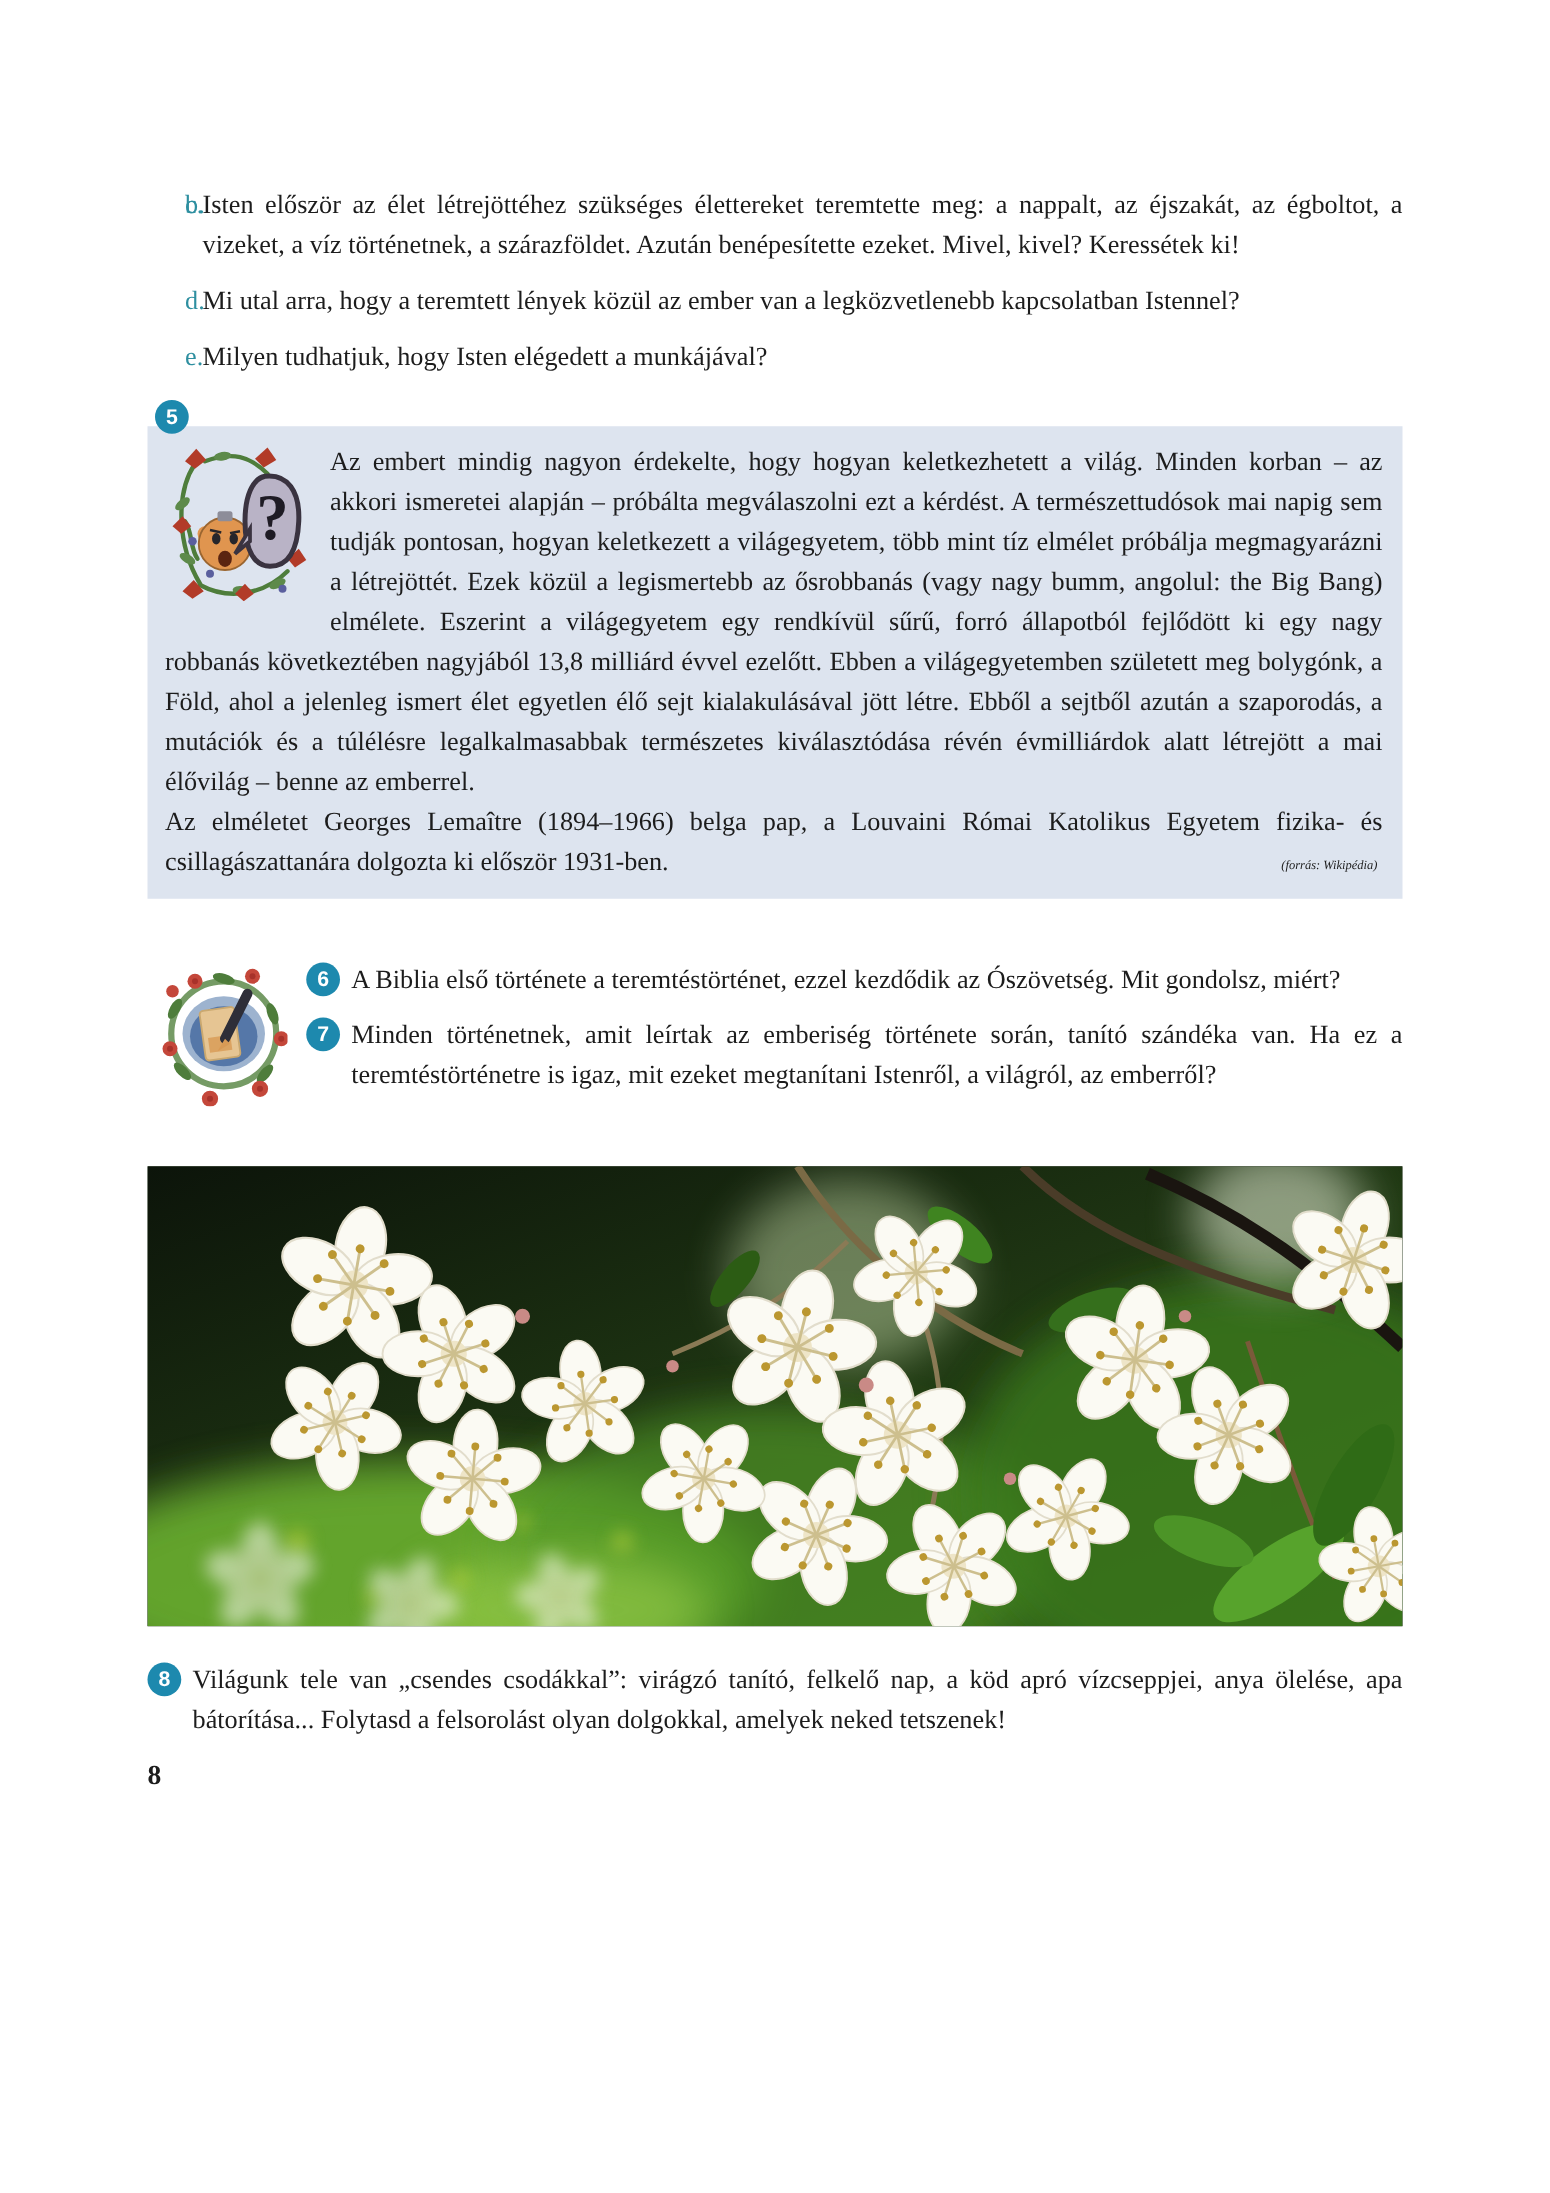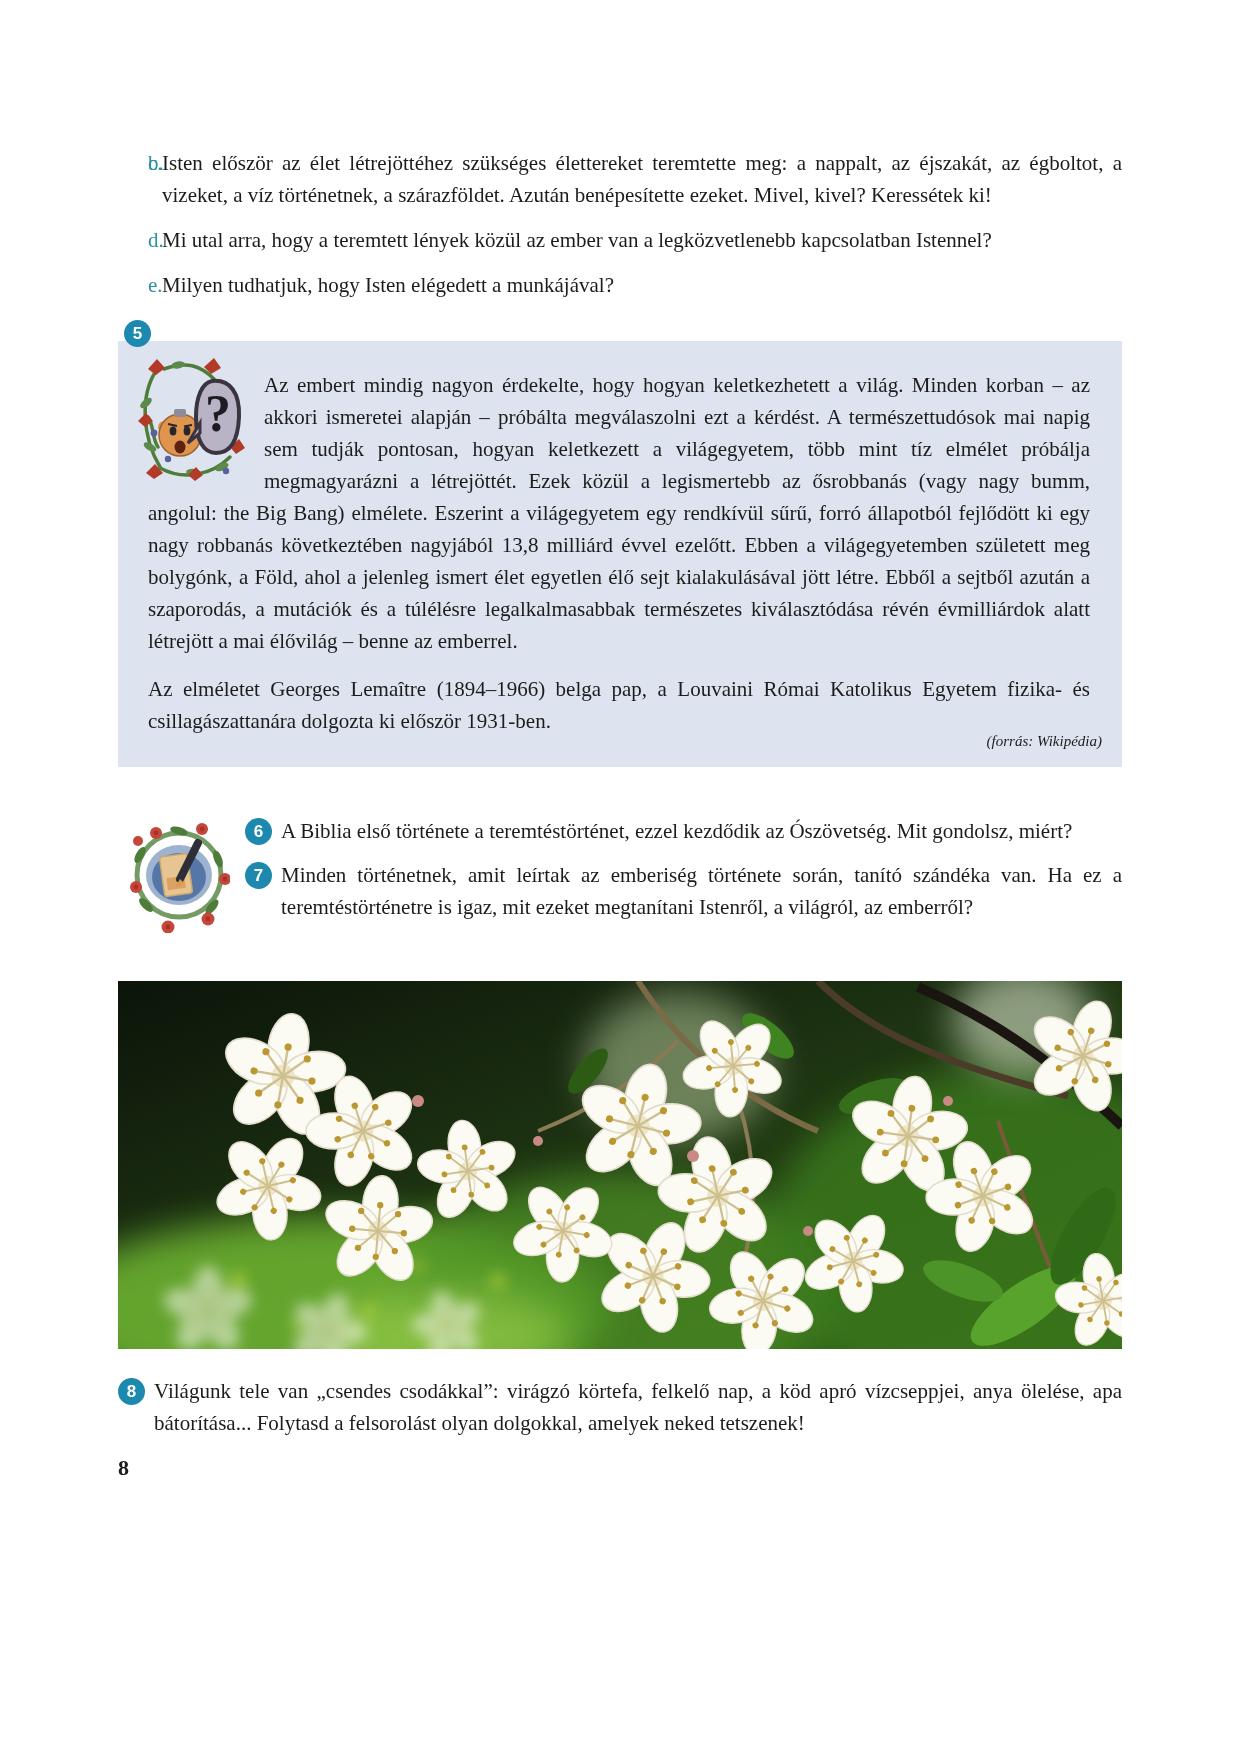--- a/index.html
+++ b/index.html
@@ -42,30 +42,30 @@
   }
 
   
   .infobox{
     margin-top:40px;
     background:#dde4ef;
     padding:12px 16px 16px 14px;
     font-size:21px;line-height:32px;
     text-align:justify;
   }
-  .infobox p{margin:16px;}
+  .infobox p{margin:0;}
   .infobox .box-icon{
     float:left;
     width:112px;height:126px;
     margin:2px 18px 4px 2px;
   }
   .source-line{
     text-align:right;
     font-style:italic;
-    font-size:15px;
+    font-size:10px;
     line-height:20px;
     margin-top:-22px;
     padding-right:4px;
   }
 
   
   .sec67{position:relative;margin-top:48px;min-height:146px;}
   .sec67 .sec-icon{position:absolute;left:10px;top:2px;width:102px;height:116px;}
   .sec67 .items{margin-left:127px;}
   .sec67 .badge-row{padding-left:36px;margin-bottom:12px;}
@@ -341,19 +341,19 @@
             <circle cx="575" cy="175" r="6"></circle>
             <circle cx="690" cy="250" r="5"></circle>
           <circle cx="830" cy="120" r="5"></circle>
             <circle cx="420" cy="160" r="5"></circle>
         </g>
       </svg>
     </div>
 
     <div class="badge-row row8">
       <span class="badge">8</span>
-      <span>Világunk tele van „csendes csodákkal”: virágzó körtefa, felkelő nap, a köd apró vízcseppjei, anya ölelése, apa bátorítása... Folytasd a felsorolást olyan dolgokkal, amelyek neked tetszenek!</span>
+      <span>Világunk tele van „csendes csodákkal”: virágzó tanító, felkelő nap, a köd apró vízcseppjei, anya ölelése, apa bátorítása... Folytasd a felsorolást olyan dolgokkal, amelyek neked tetszenek!</span>
     </div>
 
     <div class="pageno">8</div>
 
   </div>
 </div>
 
 </body></html>

